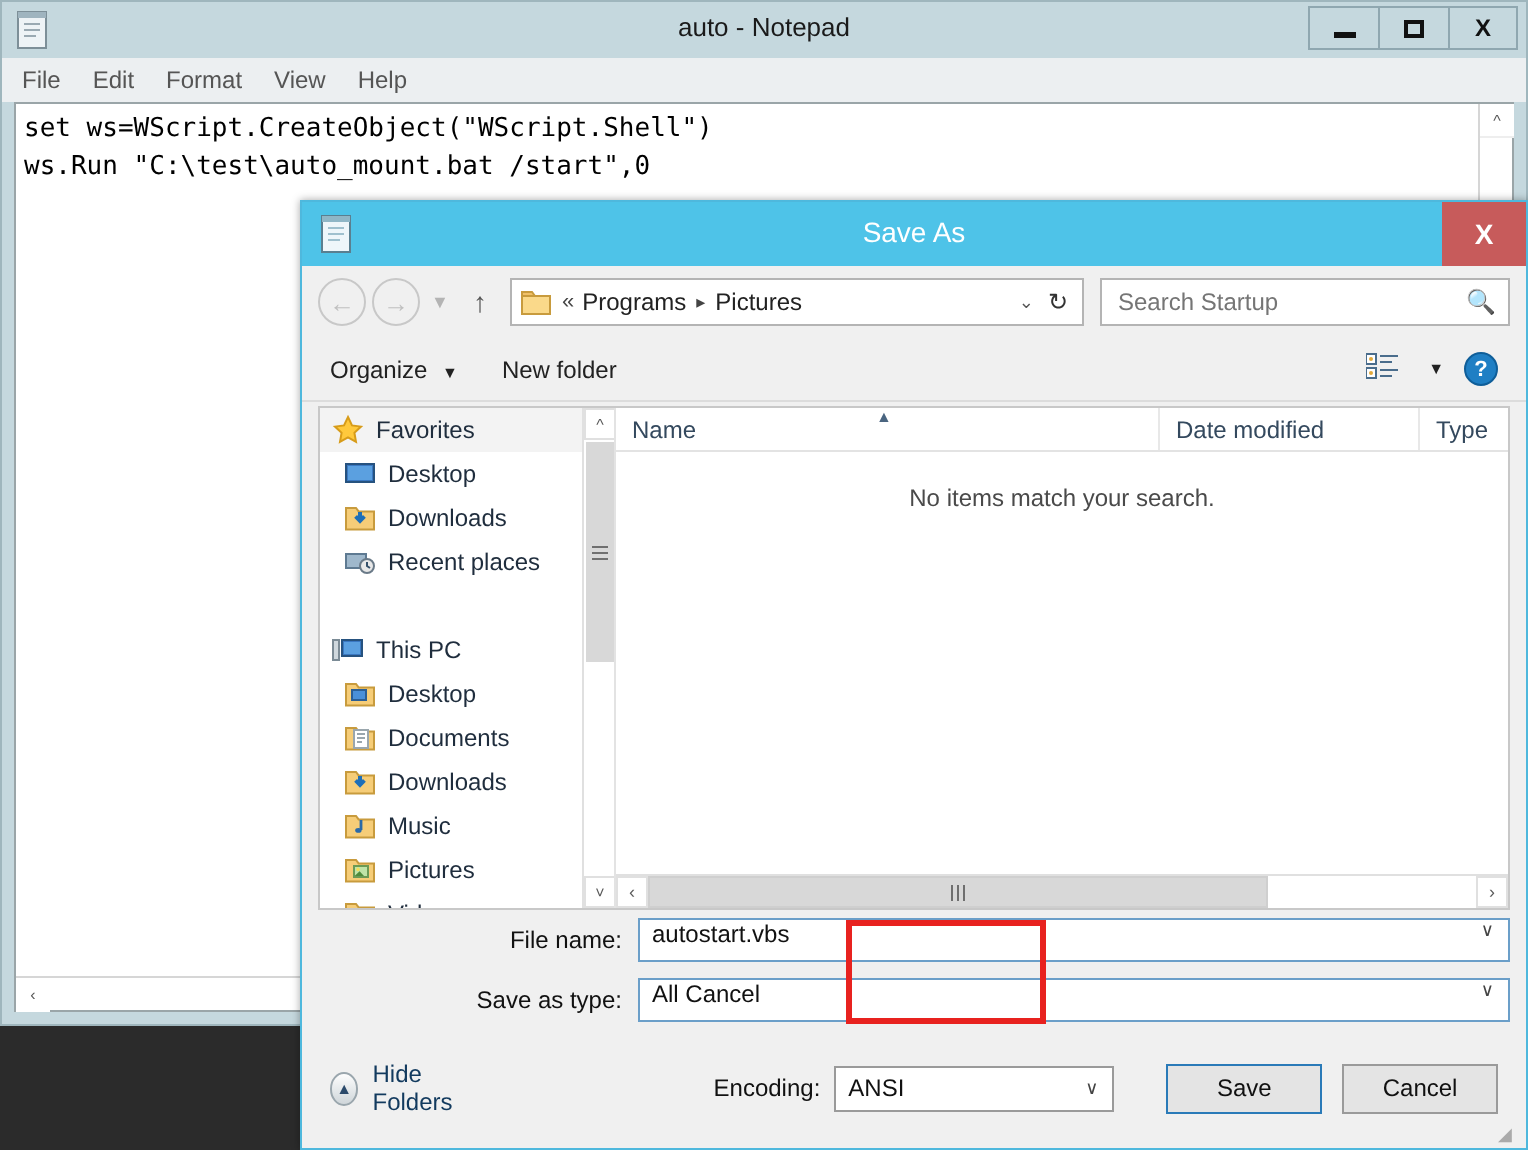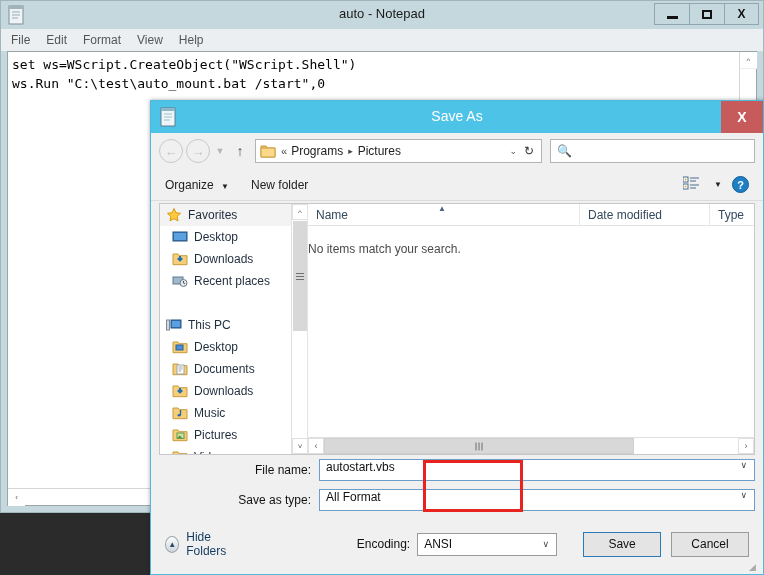--- a/index.html
+++ b/index.html
@@ -182,21 +182,21 @@
     font-size:12px; color:#34495e; padding:4px 0 0 8px;
     border-right:1px solid #e8e8e8; position:relative;
   }
   #col-name { width:272px; }
   #col-date { width:130px; }
   #col-type { flex:1; border-right:none; }
   #sort-arrow {
     position:absolute; left:130px; top:0px; font-size:8px; color:#4a6580;
   }
   #empty-msg {
-    position:absolute; left:0; right:0; top:38px; text-align:left;
+    position:absolute; left:0; right:0; top:38px; text-align:center;
     font-size:12px; color:#4a4a4a;
   }
   #file-hscroll {
     position:absolute; left:0; right:0; bottom:0; height:17px;
     background:#fff; border-top:1px solid #e0e0e0; display:flex;
   }
   .fh-arrow {
     width:16px; height:16px; display:flex; align-items:center;
     justify-content:center; color:#5a5a5a; font-size:9px; border:1px solid #e0e0e0;
   }
@@ -334,20 +334,21 @@
       </span>
       <span class="crumb-chevrons">«</span>
       <span class="crumb">Programs</span>
       <span class="crumb-sep">▸</span>
       <span class="crumb">Pictures</span>
       <span id="addr-dropdown">⌄</span>
       <span id="addr-refresh">↻</span>
     </div>
 
     <div id="searchbox">
+      <input id="search-input" placeholder="Search Startup" style="">
       <span id="search-icon">🔍</span>
     </div>
   </div>
 
   <div id="dlg-toolbar">
     <span class="tb-item">
       <span>Organize</span>
       <span class="tb-caret">▼</span>
     </span>
     <span class="tb-item">New folder</span>
@@ -534,21 +535,21 @@
     <div class="form-row">
       <div class="form-label">File name:</div>
       <div class="combo">
         <span>autostart.vbs</span>
         <span class="cb-caret">∨</span>
       </div>
     </div>
     <div class="form-row">
       <div class="form-label">Save as type:</div>
       <div class="combo">
-        <span>All Format</span>
+        <span>All Cancel</span>
         <span class="cb-caret">∨</span>
       </div>
     </div>
   </div>
 
   <div id="redbox"></div>
 
   <div id="dlg-footer">
     <div id="hide-folders">
       <span id="hf-circle">▲</span>

